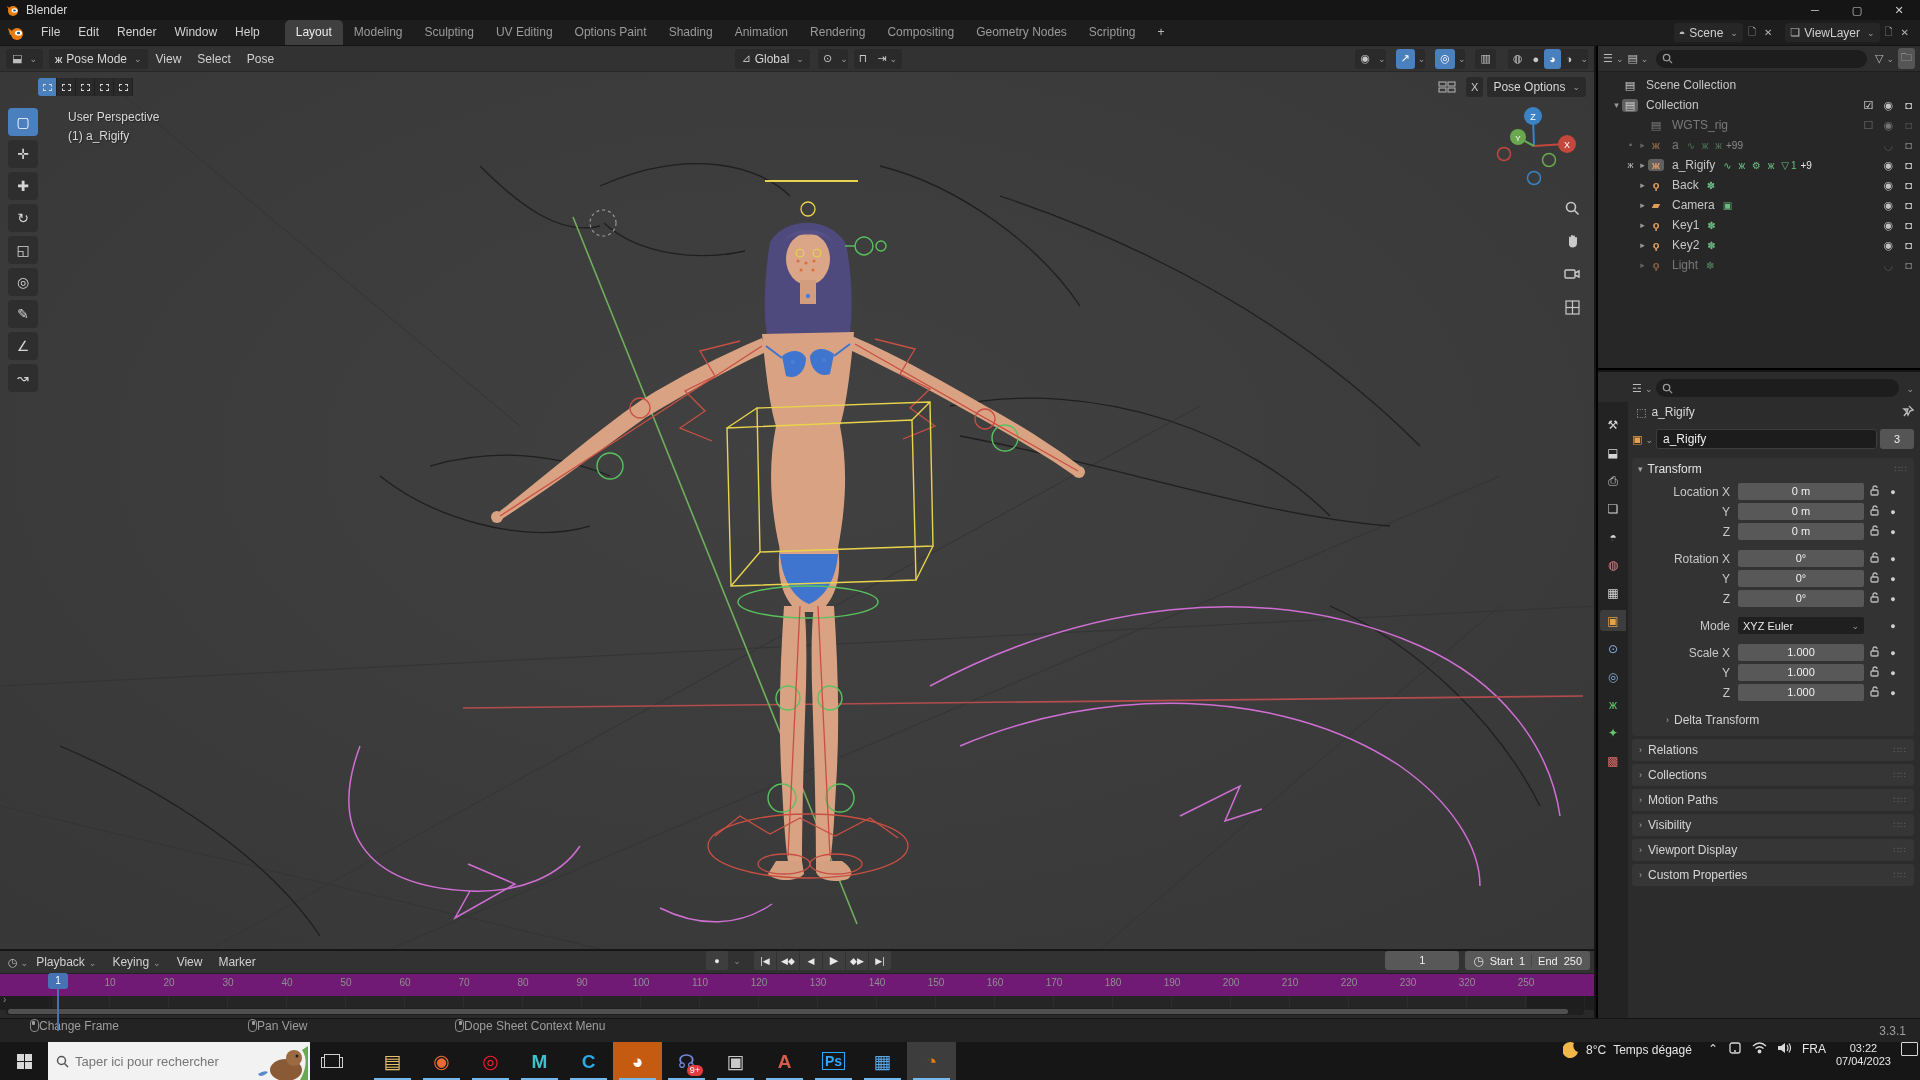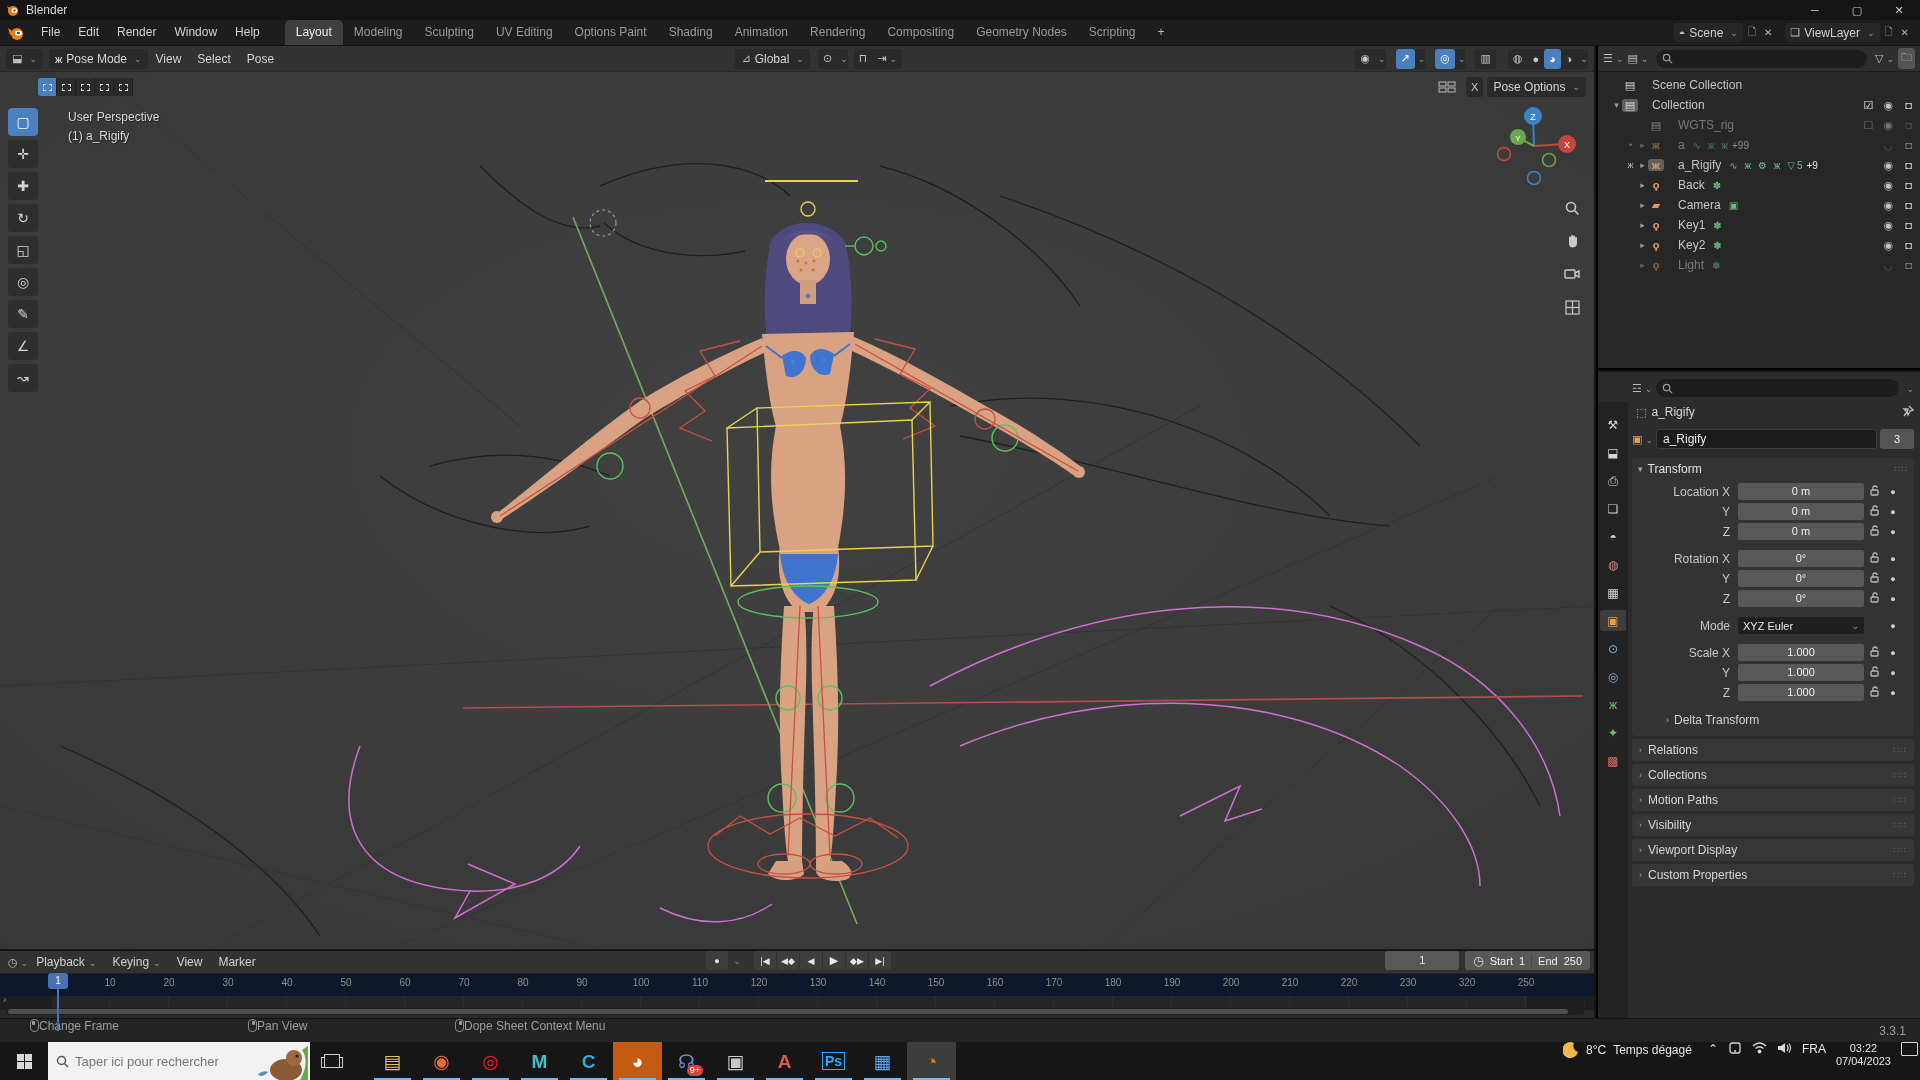--- a/index.html
+++ b/index.html
@@ -55,21 +55,21 @@
   .orow{height:20px;display:flex;align-items:center;padding-right:4px;font-size:12px;color:#c6c6c6}
   .orow[data-dim="true"]{opacity:.5}
   .orow .gut{width:13px;text-align:center;color:#b9b9b9;font-size:9px}
   .orow .oarrow{width:11px;color:#9a9a9a;font-size:9px;text-align:center}
   .oicon{width:16px;text-align:center;font-size:11px;margin-right:3px}
   .orow[data-boxed="true"] .oicon{background:#606060;border-radius:3px;color:#fff}
   .oicon[data-v="collection"]::before{content:"▤";color:#d2d2d2}
   .oicon[data-v="armature"]::before{content:"ж";color:#e09c5e;font-weight:bold}
   .oicon[data-v="light"]::before{content:"ϙ";color:#e09c5e;font-weight:bold}
   .oicon[data-v="camera"]::before{content:"▰";color:#e09c5e}
-  .olabel{margin-left:11px;white-space:nowrap}
+  .olabel{margin-left:5px;white-space:nowrap}
   .oextras{margin-left:8px;color:#6dbc82;font-size:10px;letter-spacing:2px;white-space:nowrap}
   .obadge{color:#e8e8e8;font-size:10px;margin-left:2px}
   .obadge:empty,.oextras:empty,.gut:empty,.oarrow:empty{visibility:hidden}
   .oright{margin-left:auto;display:flex;gap:5px;width:62px;justify-content:flex-end}
   .oi{width:15px;text-align:center;font-size:11px}
   .chk[data-v="checked"]::before{content:"☑";color:#ececec}
   .chk[data-v="unchecked"]::before{content:"☐";color:#b5b5b5}
   .eyeic[data-v="open"]::before{content:"◉";color:#c2c2c2}
   .eyeic[data-v="closed"]::before{content:"◡";color:#8d8d8d}
   .camic[data-v="on"]::before{content:"◘";color:#c2c2c2}
@@ -108,21 +108,21 @@
   #playback-cluster{position:absolute;left:706px;top:951px;display:flex;align-items:center;gap:2px;z-index:6}
   .pb-btn{width:22px;height:19px;background:#3e3e3e;display:flex;align-items:center;justify-content:center;color:#e8e8e8;font-size:9px;border-radius:2px}
   .pb-group{display:flex;gap:1px;margin-left:8px}
   .pb-group .pb-btn{border-radius:0}
   .pb-group .pb-btn:first-child{border-radius:3px 0 0 3px}
   .pb-group .pb-btn:last-child{border-radius:0 3px 3px 0}
   #tl-fields{position:absolute;right:330px;top:951px;display:flex;gap:6px;z-index:6}
   #frame-field{width:74px;height:19px;background:#585858;border-radius:3px;color:#f0f0f0;text-align:center;line-height:19px;font-size:11px}
   #range-group{display:flex;align-items:center;background:#585858;border-radius:3px;height:19px;padding:0 8px;gap:6px;color:#f0f0f0;font-size:11px}
   #range-group .divider{width:1px;height:13px;background:#474747}
-  #tl-ruler{position:relative;height:22px;background:#0f172a}
+  #tl-ruler{position:relative;height:22px;background:#701a75}
   .tick{position:absolute;top:3px;width:24px;text-align:center;color:#8f8f8f;font-size:10px}
   #tl-track{position:relative;height:14px;background:#252525;
     background-image:repeating-linear-gradient(90deg,transparent 0 58px,#2d2d2d 58px 59px);background-position:51px 0}
   .range-dim{position:absolute;top:0;height:14px;background:rgba(0,0,0,.18)}
   #playhead{position:absolute;left:52px;top:972px;width:12px;z-index:6}
   #ph-badge{position:absolute;left:-4px;top:1px;width:20px;height:16px;background:#4772b3;border-radius:3px;color:#fff;text-align:center;line-height:16px;font-size:10px}
   #ph-line{position:absolute;left:5px;top:16px;width:2px;height:43px;background:#4772b3}
   #tl-scroll{position:absolute;left:6px;top:1008px;width:1578px;height:7px;background:#1f1f1f;border-radius:4px}
   #tl-scroll .bar{position:absolute;left:2px;top:1px;width:1560px;height:5px;background:#4f4f4f;border-radius:3px}
   #tl-expander{position:absolute;left:3px;top:994px;color:#888;font-size:10px;z-index:6}
@@ -570,21 +570,21 @@
           <span class="oi eyeic" data-v="closed"></span>
           <span class="oi camic" data-v="on"></span>
         </span>
       </div>
 
       <div class="orow" data-boxed="true" data-pad="true">
         <span class="gut">ж</span>
         <span class="oarrow">▸</span>
         <span class="oicon" data-v="armature"></span>
         <span class="olabel">a_Rigify</span>
-        <span class="oextras">∿ ж ⚙ ж ▽5</span>
+        <span class="oextras">∿ ж ⚙ ж ▽1</span>
         <span class="obadge">+9</span>
         <span class="oright">
           <span class="oi chk" data-v=""></span>
           <span class="oi eyeic" data-v="open"></span>
           <span class="oi camic" data-v="on"></span>
         </span>
       </div>
 
       <div class="orow" data-pad="true">
         <span class="gut"></span>

